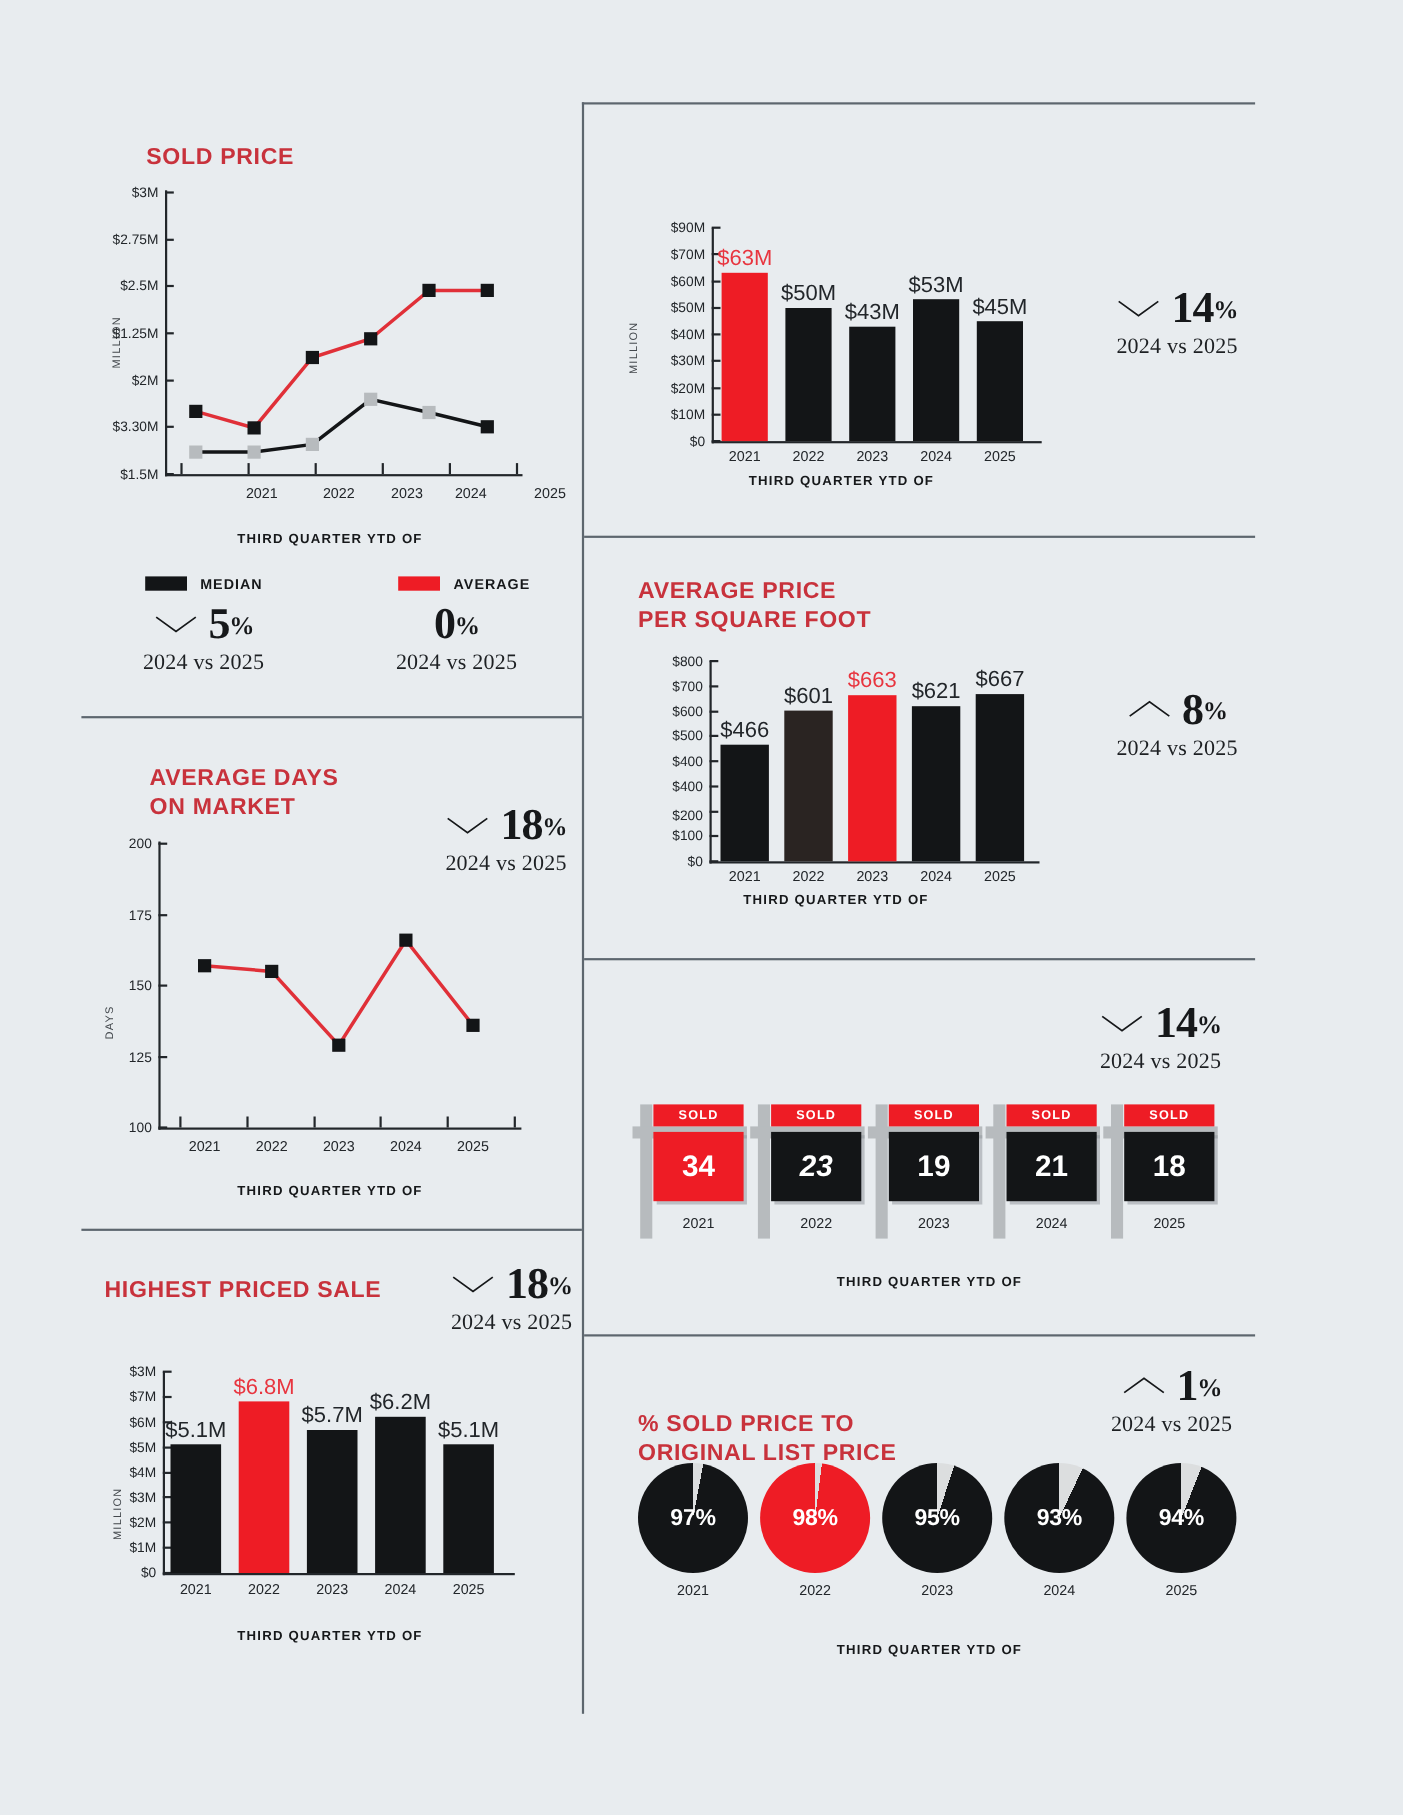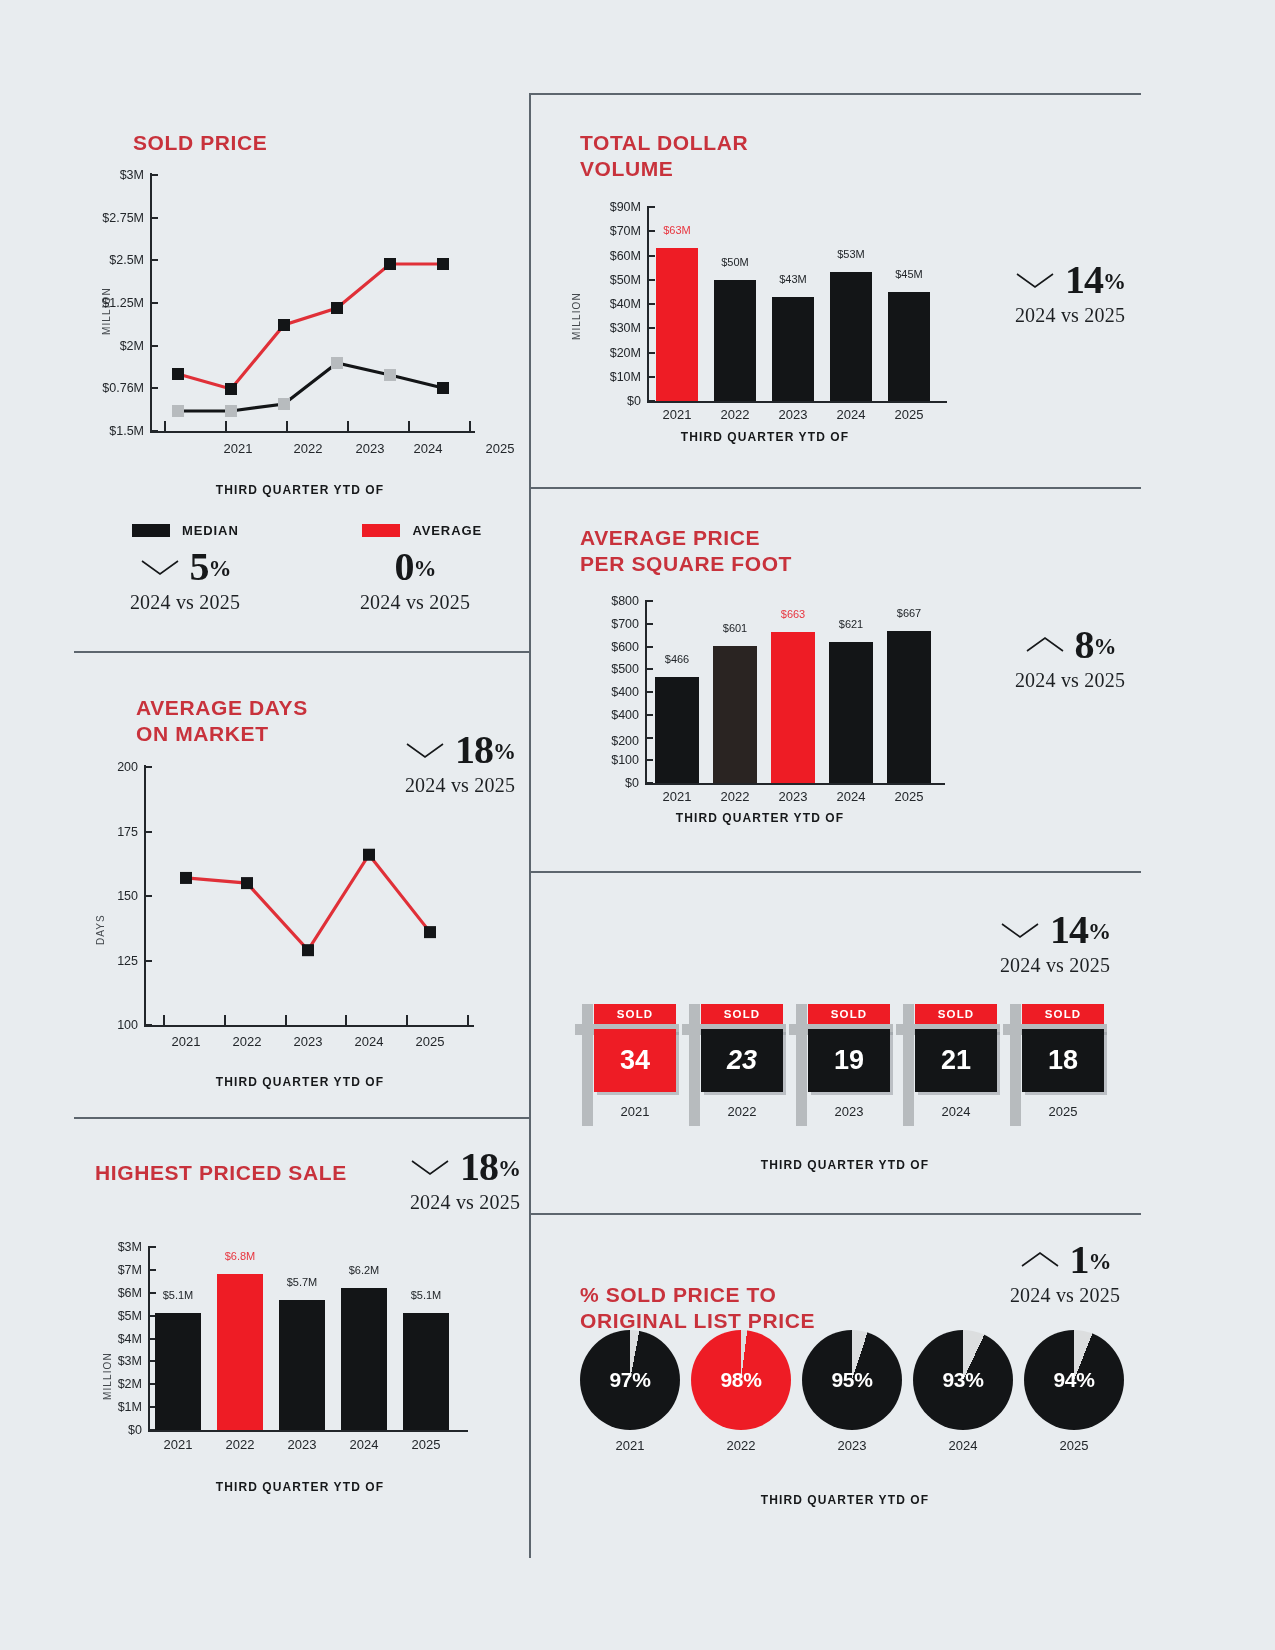--- a/index.html
+++ b/index.html
@@ -86,21 +86,21 @@
     letter-spacing: 1.1px;
     color: #16181a;
     text-align: center;
     width: 100%;
   }
 
   
   .bar { position: absolute; bottom: 0; }
   .bar-value {
     position: absolute;
-    font-size: 11px;
+    font-size: 20px;
     color: #22262a;
     text-align: center;
     transform: translateX(-50%);
     white-space: nowrap;
   }
   .bar-value.hl { color: #e8353f; }
 
   
   .legend-item { display: flex; align-items: center; gap: 12px; }
   .legend-swatch { width: 38px; height: 13px; }
@@ -165,21 +165,21 @@
           <div class="ytick" style="left: 0px; top: 50px; width: 74px;">$3M</div>
           <div class="tickmark" style="left: 80px; top: 49px;"></div>
           <div class="ytick" style="left: 0px; top: 92.6667px; width: 74px;">$2.75M</div>
           <div class="tickmark" style="left: 80px; top: 91.6667px;"></div>
           <div class="ytick" style="left: 0px; top: 135.333px; width: 74px;">$2.5M</div>
           <div class="tickmark" style="left: 80px; top: 134.333px;"></div>
           <div class="ytick" style="left: 0px; top: 178px; width: 74px;">$1.25M</div>
           <div class="tickmark" style="left: 80px; top: 177px;"></div>
           <div class="ytick" style="left: 0px; top: 220.667px; width: 74px;">$2M</div>
           <div class="tickmark" style="left: 80px; top: 219.667px;"></div>
-          <div class="ytick" style="left: 0px; top: 263.333px; width: 74px;">$0.76M</div>
+          <div class="ytick" style="left: 0px; top: 263.333px; width: 74px;">$3.30M</div>
           <div class="tickmark" style="left: 80px; top: 262.333px;"></div>
           <div class="ytick" style="left: 0px; top: 306px; width: 74px;">$1.5M</div>
           <div class="tickmark" style="left: 80px; top: 305px;"></div>
         </div>
       <div class="axis-line-v" style="left:80px; top:48px; height:260px;"></div>
       <div class="axis-line-h" style="left:80px; top:306px; width:325px;"></div>
       <div id="sp-xticks">
           <div style="position: absolute; left: 94px; top: 296px; width: 2px; height: 10px; background: rgb(34, 38, 42);"></div>
           <div style="position: absolute; left: 155px; top: 296px; width: 2px; height: 10px; background: rgb(34, 38, 42);"></div>
           <div style="position: absolute; left: 216px; top: 296px; width: 2px; height: 10px; background: rgb(34, 38, 42);"></div>
@@ -349,22 +349,20 @@
           <div class="xtick-label" style="left: 170px; top: 292px;">2022</div>
           <div class="xtick-label" style="left: 232px; top: 292px;">2023</div>
           <div class="xtick-label" style="left: 294px; top: 292px;">2024</div>
           <div class="xtick-label" style="left: 356px; top: 292px;">2025</div>
         </div>
       <div class="xaxis-title" style="left:0; top:335px;">THIRD QUARTER YTD OF</div>
     </div>
   </div>
 
   <div class="panel" style="left:555px; top:125px; width:600px; height:340px;">
-    <div class="sec-title" style="position:absolute; left:25px; top:5px; white-space:pre-line;">TOTAL DOLLAR
-VOLUME</div>
 
     <div class="delta" style="left:420px; top:135px; width:190px;">
       <div class="delta-row">
         <svg class="chev" viewBox="0 0 40 20">
           <polyline points="2,4 20,17 38,4" fill="none" stroke="#16181a" stroke-width="1.6"></polyline>
         </svg>
         <div class="delta-num"><span>14</span><span class="pct">%</span></div>
       </div>
       <div class="delta-sub">2024 vs 2025</div>
     </div>

